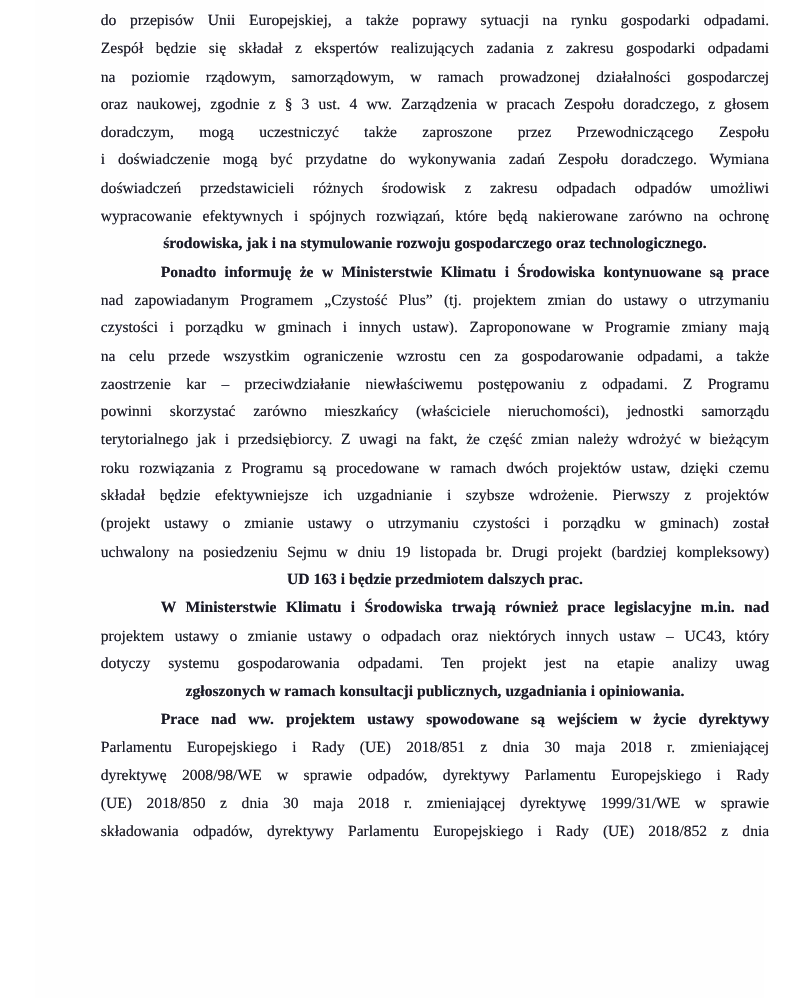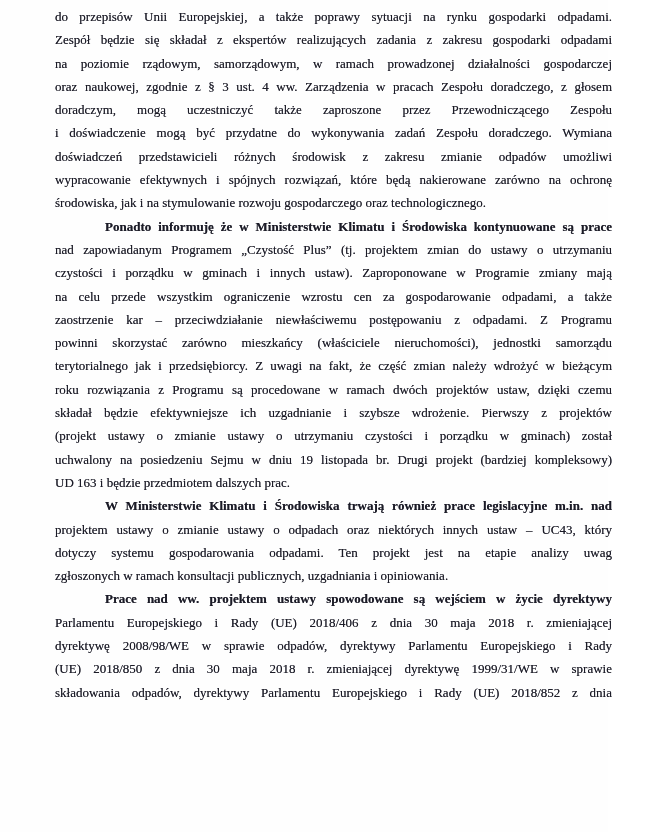--- a/index.html
+++ b/index.html
@@ -5,20 +5,21 @@
   html, body { margin: 0; padding: 0; }
   body {
     width: 661px; height: 832px;
     background: #ffffff;
     overflow: hidden;
   }
   .page {
     position: relative;
     width: 608px; height: 832px;
     background: #fefefe;
+    margin-left: 29px;
   }
   .doc {
     position: absolute;
     left: 55px; top: 5px;
     width: 557px;
     font-family: "Liberation Serif", "DejaVu Serif", serif;
     font-size: 13px;
     line-height: 23.3px;
     color: #1b1b27;
     
@@ -26,38 +27,39 @@
     filter: blur(0.25px);
   }
   .paragraph { margin: 0; padding: 0; }
   .line {
     height: 23.3px;
     overflow: hidden;
     text-align: justify;
     text-align-last: justify; 
   }
   .line.no-stretch {
-    text-align: left;
+    text-align: center;
     text-align-last: auto;    
+    font-weight: bold;
   }
   .line.indent { padding-left: 50px; font-weight: bold; } 
 </style>
 </head>
 <body>
 
 <div class="page">
   <div class="doc" id="doc">
       <div class="paragraph">
         <div class="line">do przepisów Unii Europejskiej, a także poprawy sytuacji na rynku gospodarki odpadami.</div>
         <div class="line">Zespół będzie się składał z ekspertów realizujących zadania z zakresu gospodarki odpadami</div>
         <div class="line">na poziomie rządowym, samorządowym, w ramach prowadzonej działalności gospodarczej</div>
         <div class="line">oraz naukowej, zgodnie z § 3 ust. 4 ww. Zarządzenia w pracach Zespołu doradczego, z głosem</div>
         <div class="line">doradczym, mogą uczestniczyć także zaproszone przez Przewodniczącego Zespołu</div>
         <div class="line">i doświadczenie mogą być przydatne do wykonywania zadań Zespołu doradczego. Wymiana</div>
-        <div class="line">doświadczeń przedstawicieli różnych środowisk z zakresu zmianie odpadów umożliwi</div>
+        <div class="line">doświadczeń przedstawicieli różnych środowisk z zakresu odpadach odpadów umożliwi</div>
         <div class="line">wypracowanie efektywnych i spójnych rozwiązań, które będą nakierowane zarówno na ochronę</div>
         <div class="line no-stretch">środowiska, jak i na stymulowanie rozwoju gospodarczego oraz technologicznego.</div>
       </div>
       <div class="paragraph">
         <div class="line indent">Ponadto  informuję że w Ministerstwie Klimatu i Środowiska kontynuowane są prace</div>
         <div class="line">nad zapowiadanym Programem „Czystość Plus” (tj. projektem zmian do ustawy o utrzymaniu</div>
         <div class="line">czystości  i porządku w gminach i innych ustaw). Zaproponowane w Programie zmiany mają</div>
         <div class="line">na celu przede wszystkim ograniczenie wzrostu cen za gospodarowanie odpadami, a także</div>
         <div class="line">zaostrzenie kar – przeciwdziałanie niewłaściwemu postępowaniu z odpadami. Z Programu</div>
         <div class="line">powinni skorzystać zarówno mieszkańcy (właściciele nieruchomości), jednostki samorządu</div>
@@ -69,19 +71,19 @@
         <div class="line no-stretch">UD 163 i będzie przedmiotem dalszych prac.</div>
       </div>
       <div class="paragraph">
         <div class="line indent">W Ministerstwie Klimatu i Środowiska trwają również prace legislacyjne m.in. nad</div>
         <div class="line">projektem ustawy o zmianie ustawy o odpadach oraz niektórych innych ustaw – UC43, który</div>
         <div class="line">dotyczy systemu gospodarowania odpadami. Ten projekt jest na etapie analizy uwag</div>
         <div class="line no-stretch">zgłoszonych w ramach konsultacji publicznych, uzgadniania i opiniowania.</div>
       </div>
       <div class="paragraph">
         <div class="line indent">Prace nad ww. projektem ustawy spowodowane są wejściem w życie dyrektywy</div>
-        <div class="line">Parlamentu Europejskiego i Rady (UE) 2018/406 z dnia 30 maja 2018 r. zmieniającej</div>
+        <div class="line">Parlamentu Europejskiego i Rady (UE) 2018/851 z dnia 30 maja 2018 r. zmieniającej</div>
         <div class="line">dyrektywę 2008/98/WE w sprawie odpadów, dyrektywy Parlamentu Europejskiego i Rady</div>
         <div class="line">(UE) 2018/850 z dnia 30 maja 2018 r. zmieniającej dyrektywę 1999/31/WE w sprawie</div>
         <div class="line">składowania odpadów, dyrektywy Parlamentu Europejskiego i Rady (UE) 2018/852 z dnia</div>
       </div>
     </div>
 </div>
 
 </body></html>

